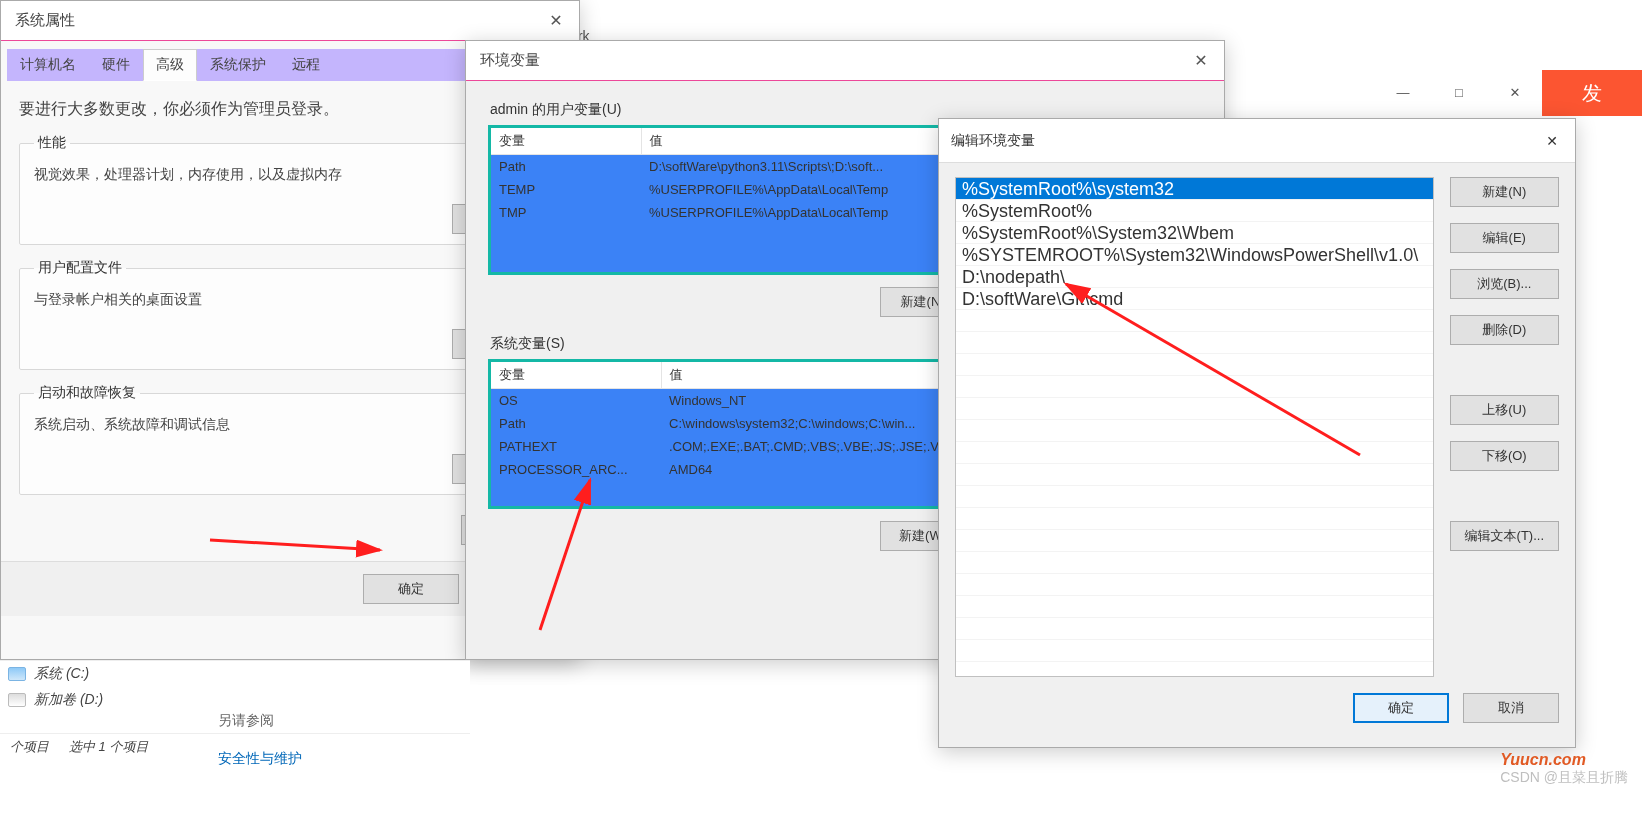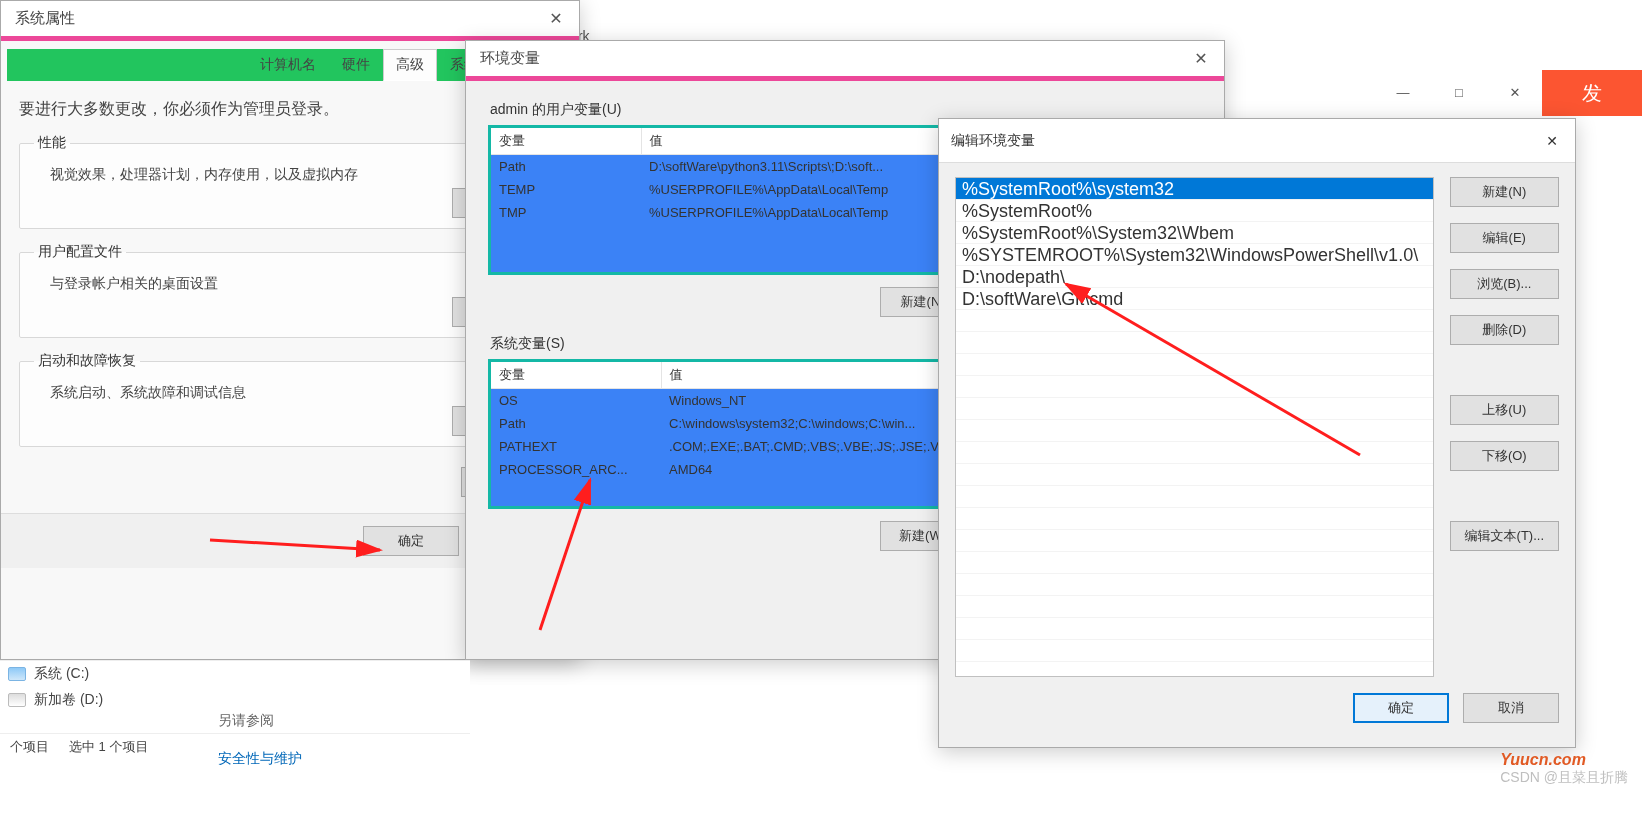--- a/index.html
+++ b/index.html
@@ -21,39 +21,38 @@
     box-shadow: 0 4px 20px rgba(0,0,0,.2);
   }
   .titlebar {
     height: 40px;
     background: #fff;
     display: flex;
     align-items: center;
     padding-left: 14px;
     font-size: 15px;
     color: #444;
-    border-bottom: 5px solid #ec4899;
+    border-bottom: 1px solid #ec4899;
   }
   .titlebar .spacer { flex: 1; }
   .titlebar .close {
     width: 46px; height: 100%;
     display: flex; align-items: center; justify-content: center;
     font-size: 16px; color: #555; cursor: pointer;
   }
 
   
   #sysprops {
     left: 0; top: 0; width: 580px; height: 660px;
     background: #f8f8f8;
   }
   .tabs {
     display: flex;
-    background: #22c55e;
+    background: #c4b5fd;
     margin: 8px 6px 0;
-    justify-content: flex-end;
   }
   .tab {
     padding: 6px 12px;
     font-size: 14px;
     color: #444;
     cursor: pointer;
     border: 1px solid transparent;
   }
   .tab.active {
     border: 1px solid #ccc;
@@ -62,27 +61,27 @@
   }
   .sp-body {
     padding: 14px 18px 8px;
     font-size: 14px;
     color: #444;
   }
   .sp-body p.note { font-size: 16px; margin: 4px 0 14px; }
   fieldset.sp {
     border: 1px solid #d8d8d8;
     border-radius: 2px;
-    padding: 14px 14px 44px;
+    padding: 14px 14px 60px;
     margin-bottom: 14px;
     position: relative;
     background: #fdfdfd;
   }
   fieldset.sp legend { padding: 0 4px; font-size: 14px; color: #333; }
-  fieldset.sp .desc { font-size: 14px; color: #444; margin-left: 16px; }
+  fieldset.sp .desc { font-size: 14px; color: #444; }
   fieldset.sp .set-btn {
     position: absolute; right: 12px; bottom: 10px;
   }
   .btn {
     min-width: 96px;
     height: 30px;
     padding: 0 14px;
     background: #e1e1e1;
     border: 1px solid #adadad;
     font-size: 13px;
@@ -198,21 +197,21 @@
     width: 100px; height: 46px;
     background:#fc5531; color:#fff;
     display:flex; align-items:center; justify-content:center;
     font-size: 20px; cursor:pointer;
   }
 
   
   #explorer {
     position:absolute; left:0; top:660px; width: 470px; height: 100px;
     background: #fff; border-top: 1px solid #eee;
-    font-size:14px; color:#444;
+    font-size:14px; color:#444;font-style:italic;
   }
   #explorer .drive {
     display:flex; align-items:center; gap:8px; padding:4px 8px;
   }
   #explorer .drive .ico {
     width:18px; height:14px; background:linear-gradient(#8ec9f7,#cfe7fa); border:1px solid #7bb4e3; border-radius:2px;
   }
   #explorer .drive.d .ico { background:linear-gradient(#ddd,#fff); border-color:#bbb; }
   #explorer .status {
     position:absolute; left:0; bottom:0; padding:4px 10px;

